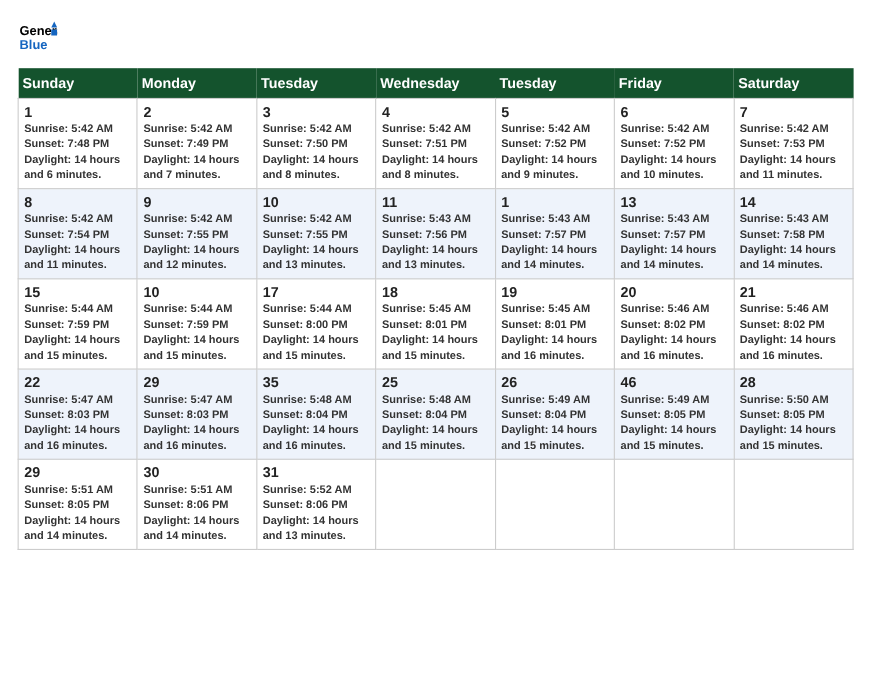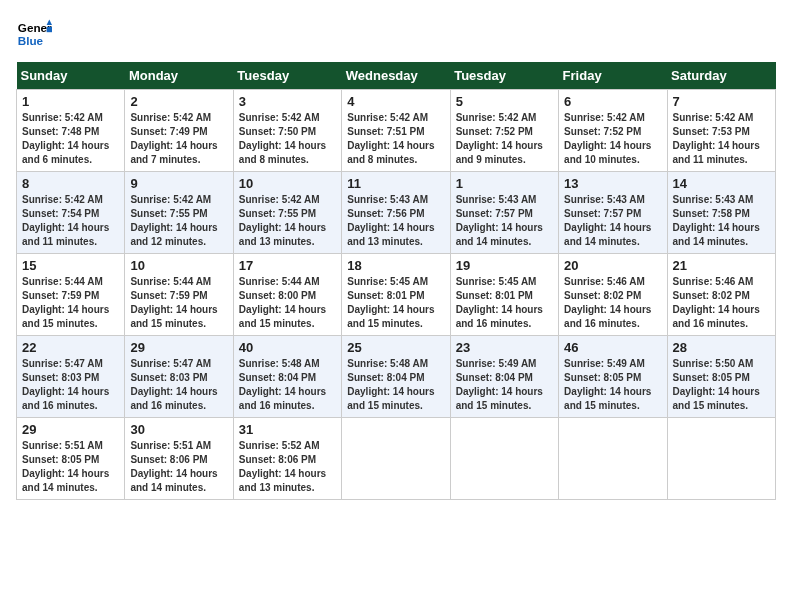--- a/index.html
+++ b/index.html
@@ -299,37 +299,37 @@
         </td>
         <td>
           <span class="cell-day">29</span>
           <div class="cell-info">
             Sunrise: 5:47 AM<br>
             Sunset: 8:03 PM<br>
             Daylight: 14 hours and 16 minutes.
           </div>
         </td>
         <td>
-          <span class="cell-day">40</span>
+          <span class="cell-day">35</span>
           <div class="cell-info">
             Sunrise: 5:48 AM<br>
             Sunset: 8:04 PM<br>
             Daylight: 14 hours and 16 minutes.
           </div>
         </td>
         <td>
           <span class="cell-day">25</span>
           <div class="cell-info">
             Sunrise: 5:48 AM<br>
             Sunset: 8:04 PM<br>
             Daylight: 14 hours and 15 minutes.
           </div>
         </td>
         <td>
-          <span class="cell-day">23</span>
+          <span class="cell-day">26</span>
           <div class="cell-info">
             Sunrise: 5:49 AM<br>
             Sunset: 8:04 PM<br>
             Daylight: 14 hours and 15 minutes.
           </div>
         </td>
         <td>
           <span class="cell-day">46</span>
           <div class="cell-info">
             Sunrise: 5:49 AM<br>

